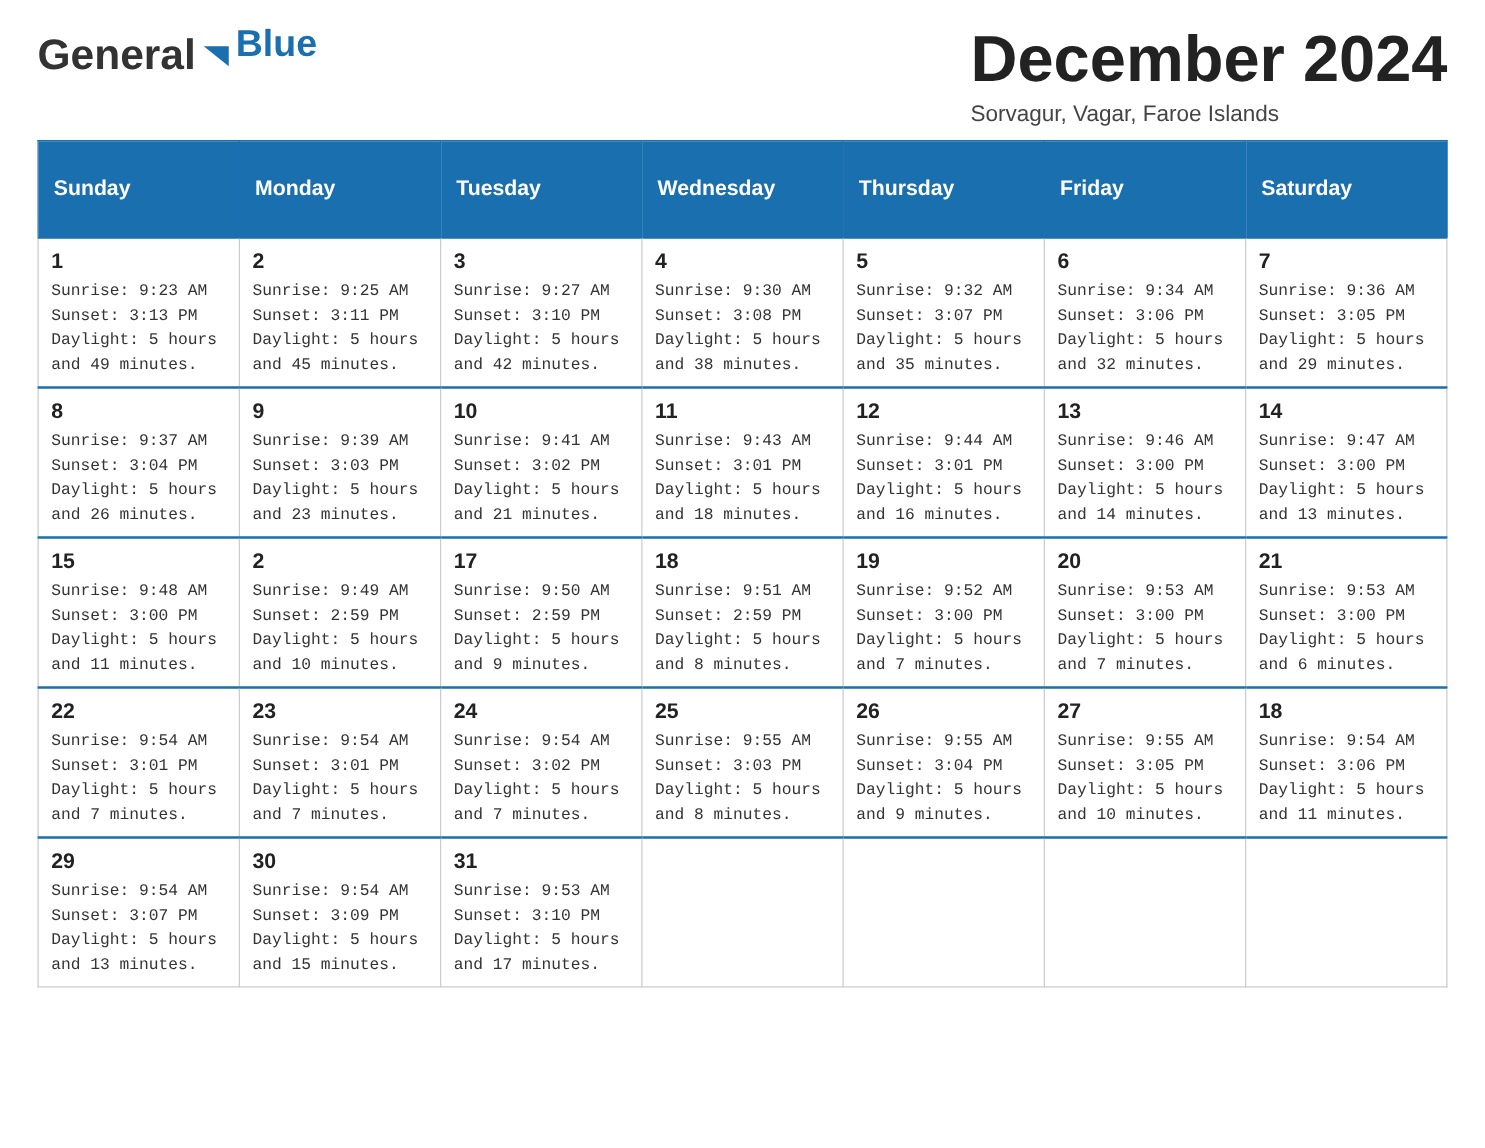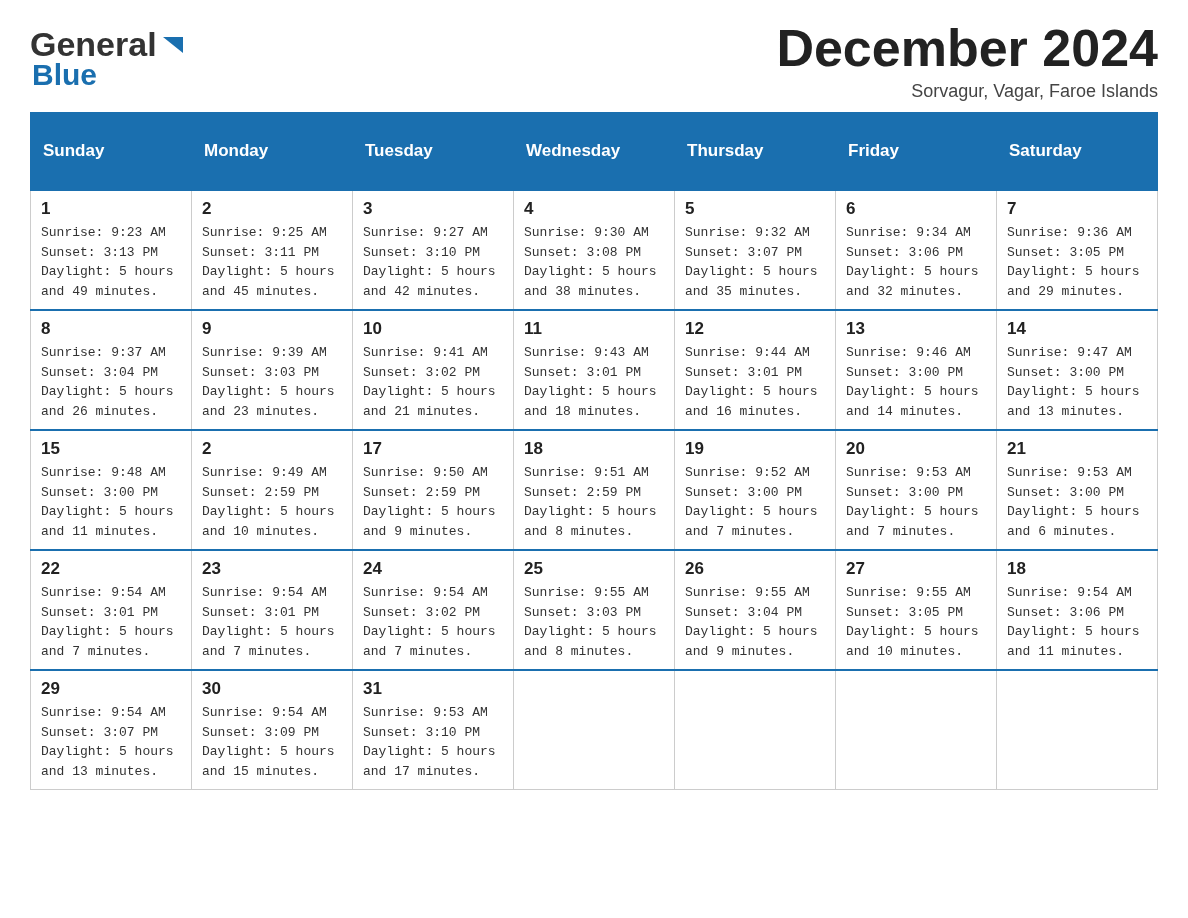--- a/index.html
+++ b/index.html
@@ -11,26 +11,25 @@
       padding: 20px 30px;
     }
     .header {
       display: flex;
       justify-content: space-between;
       align-items: flex-start;
       margin-bottom: 10px;
     }
     .logo {
       display: flex;
-      flex-direction: column;
+      flex-direction: row;
       align-items: flex-start;
       padding-top: 5px;
     }
     .title-block {
-      text-align: right;
     }
     .month-title {
       font-size: 52px;
       font-weight: bold;
       color: #222;
       line-height: 1.1;
     }
     .location {
       font-size: 18px;
       color: #444;

